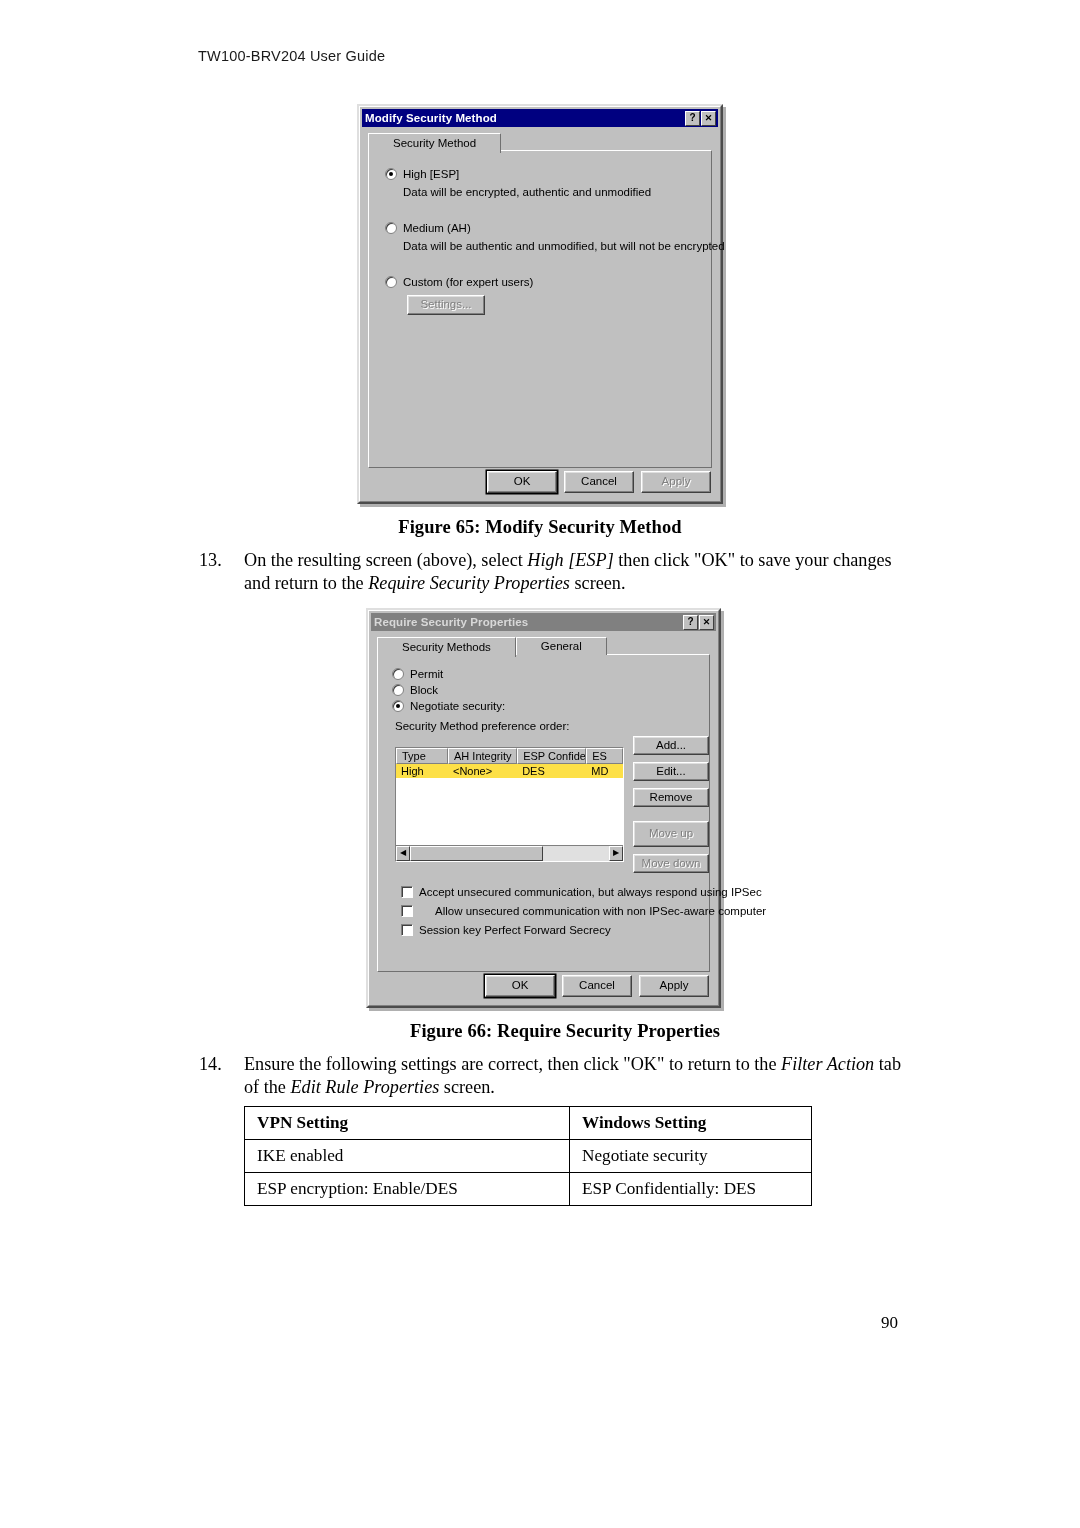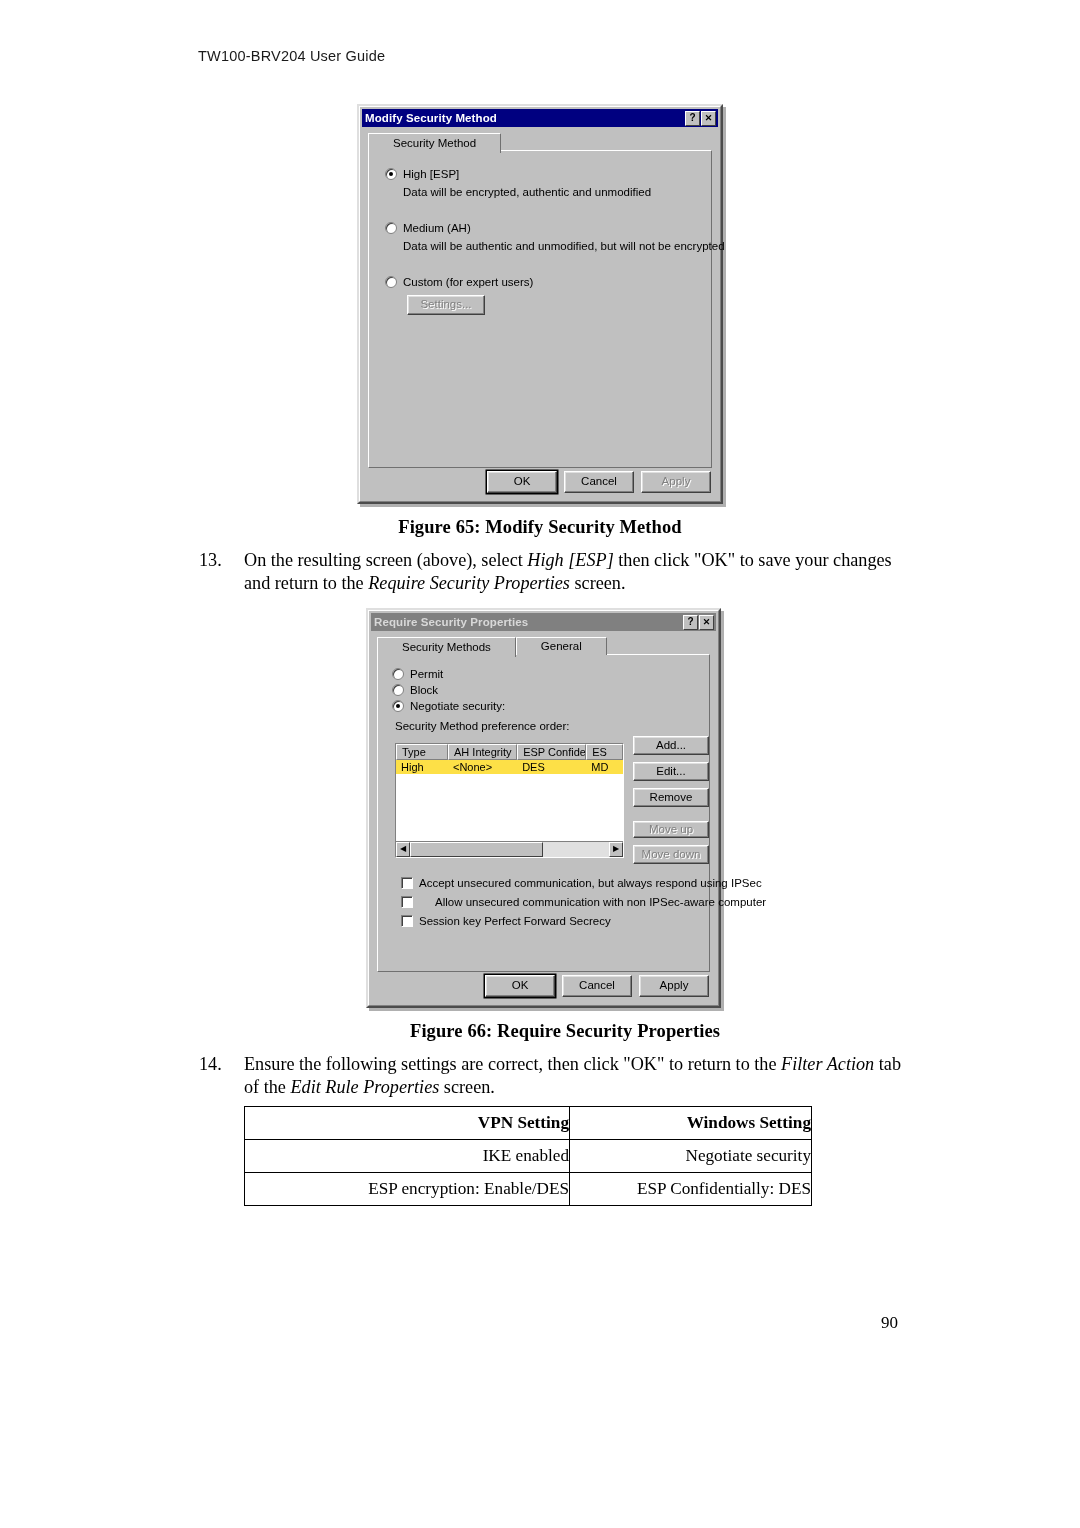--- a/index.html
+++ b/index.html
@@ -300,21 +300,21 @@
     left: 244px;
     top: 1106px;
     width: 568px;
     border-collapse: collapse;
     font-family: "Liberation Serif", serif;
     font-size: 17.2px;
   }
   .vpn-table th, .vpn-table td {
     border: 1.5px solid #000;
     padding: 6px 0 6px 12px;
-    text-align: right;
+    text-align: left;
     font-weight: normal;
   }
   .vpn-table th { font-weight: bold; }
   .vpn-table .c1 { width: 312px; }
 </style>
 </head>
 <body>
 
 <div class="page-header">TW100-BRV204  User Guide</div>
 
@@ -419,21 +419,21 @@
             <div class="hs-thumb" style="width:133px;"></div>
             <div class="hs-track"></div>
             <div class="hs-btn">▶</div>
           </div>
         </div>
 
         <div style="display:flex; flex-direction:column; margin-left:9px;">
           <div class="btn" style="width:76px; height:19px;">Add...</div>
           <div class="btn" style="width:76px; height:19px; margin-top:7px;">Edit...</div>
           <div class="btn" style="width:76px; height:19px; margin-top:7px;">Remove</div>
-          <div class="btn disabled" style="width:76px; height:17px; margin-top:14px;">Move up</div>
+          <div class="btn disabled" style="width:76px; height:26px; margin-top:14px;">Move up</div>
           <div class="btn disabled" style="width:76px; height:19px; margin-top:7px;">Move down</div>
         </div>
       </div>
 
       <div style="margin:12px 0 0 9px;">
         <div class="check-row" style="margin-bottom:5px;">
           <span class="checkbox"></span>
           <span class="lbl">Accept unsecured communication, but always respond using IPSec</span>
         </div>
         <div class="check-row" style="margin-bottom:5px;gap:16px;">

